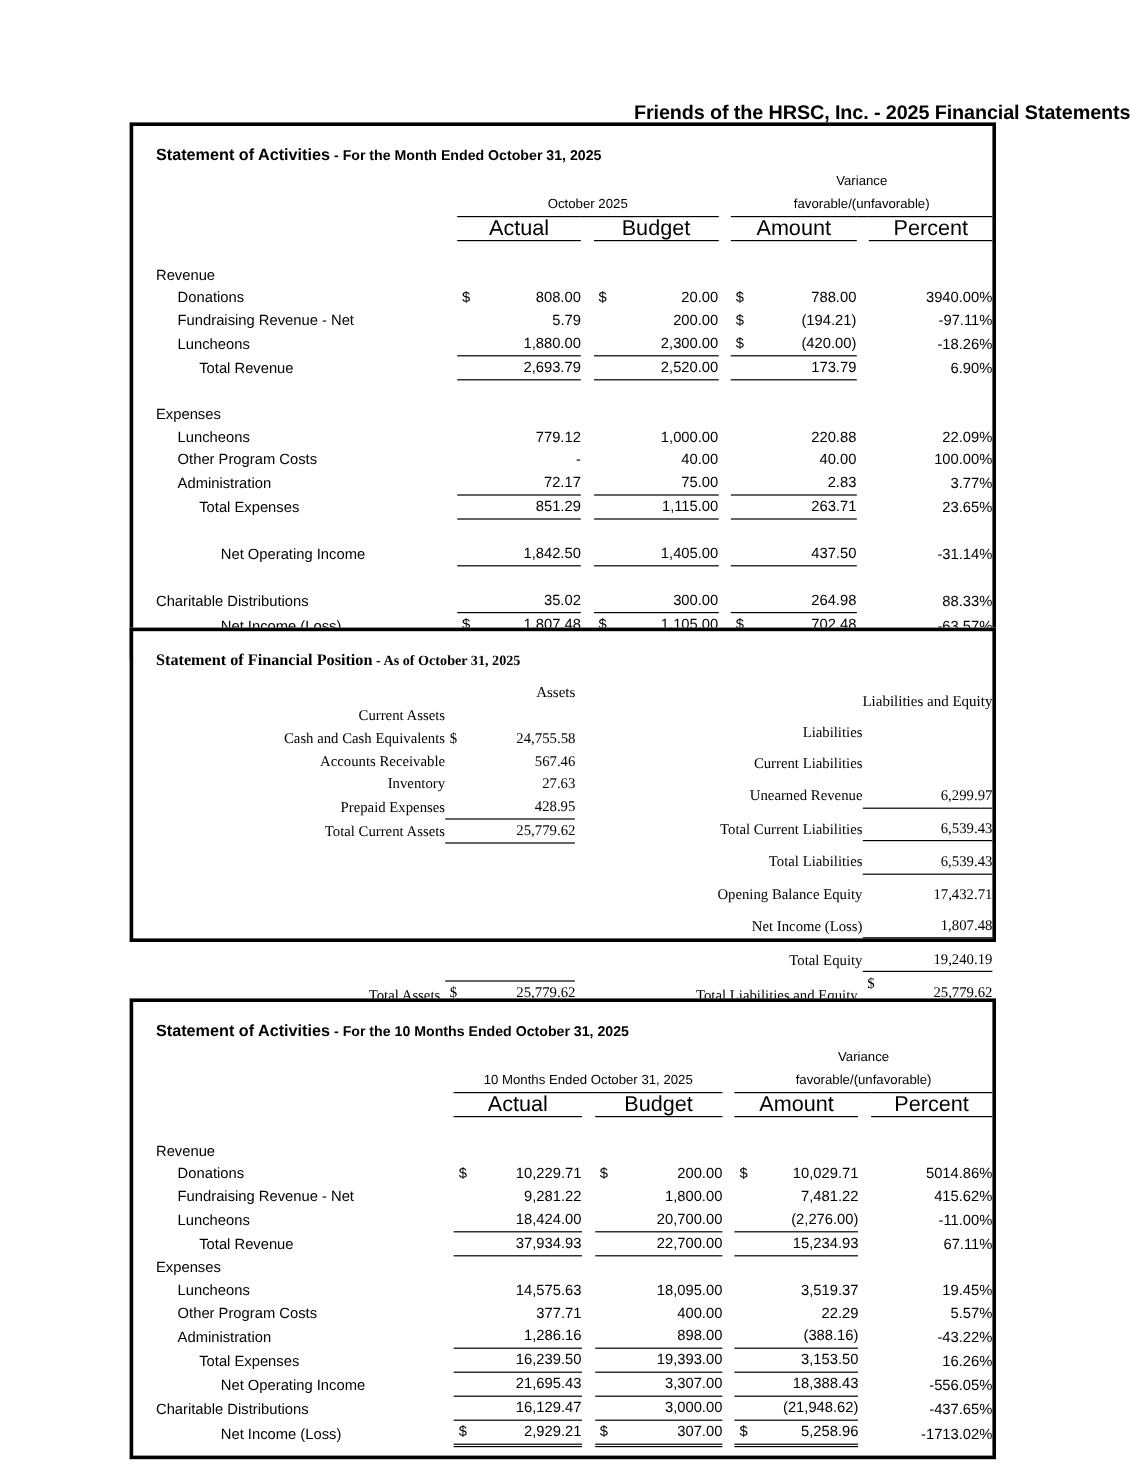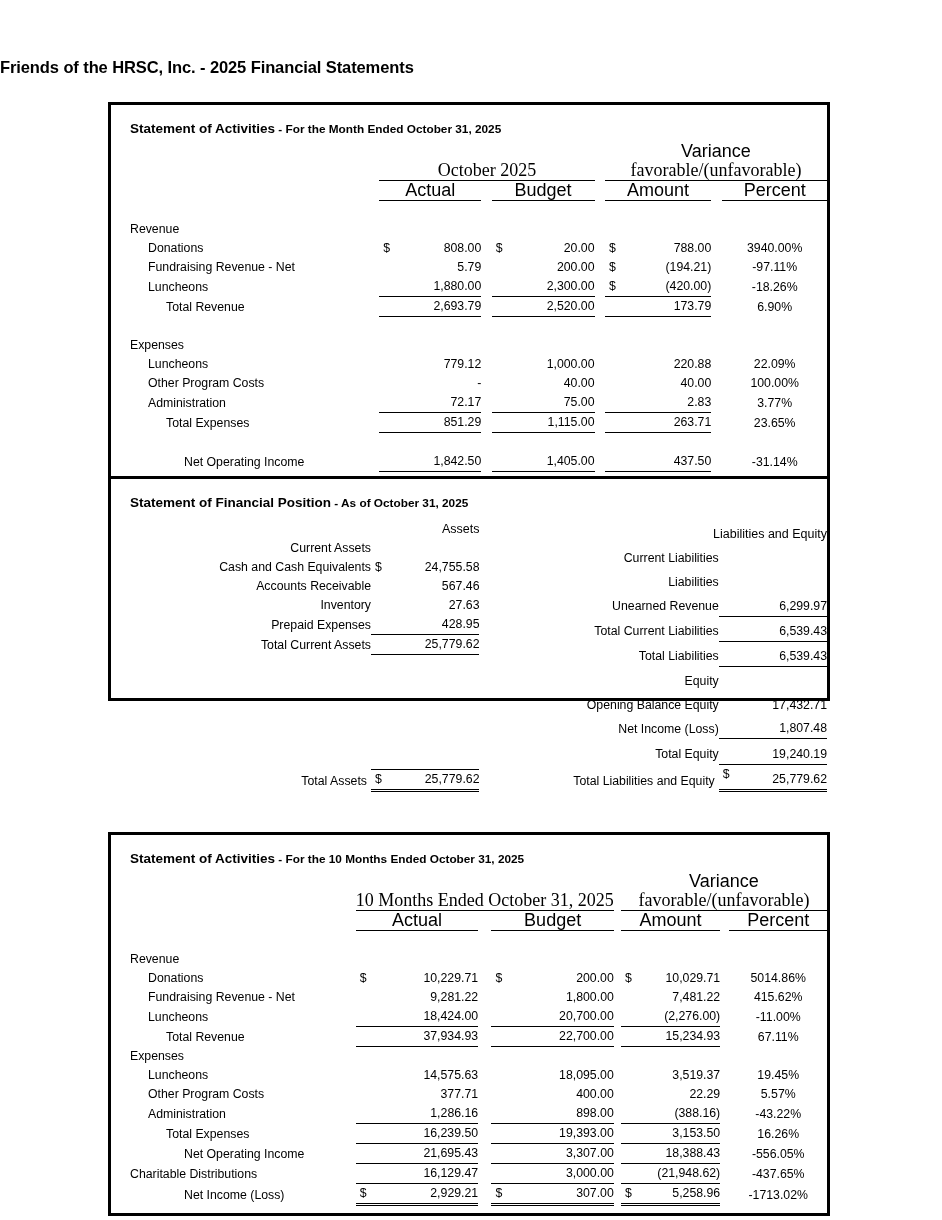--- a/index.html
+++ b/index.html
@@ -10,38 +10,38 @@
   body {
     width: 942px;
     height: 1220px;
     font-family: "Liberation Sans", sans-serif;
     color: #000000;
     position: relative;
     overflow: hidden;
   }
 
   .page-title {
-    text-align: left;
+    text-align: right;
     font-size: 16.5px;
     font-weight: bold;
     letter-spacing: -0.1px;
     margin: 0;
-    padding-top: 58px;
+    padding-top: 85px;
   }
 
   .stmt-box {
     position: absolute;
     left: 108px;
     width: 722px;
     border: 3px solid #000000;
     box-sizing: border-box;
     background: #ffffff;
   }
   #box-activities-month { top: 102px;  height: 447px; }
-  #box-financial-position { top: 476px; height: 225px; }
+  #box-financial-position { top: 523px; height: 262px; font-family: Liberation Serif, serif; }
   #box-activities-ytd     { top: 832px; height: 384px; }
 
   .stmt-head {
     padding: 16px 0 0 19px;
     font-size: 13.5px;
     font-weight: bold;
     white-space: nowrap;
   }
   .stmt-head .sub {
     font-size: 11.8px;
@@ -63,24 +63,24 @@
   table.act td, table.act th {
     padding: 0;
     vertical-align: bottom;
     font-weight: normal;
     height: 19px;
     line-height: 19px;
   }
 
   .hdr-group {
     text-align: center;
-    font-size: 18px;
+    font-size: 11px;
     white-space: nowrap;
   }
-  .hdr-group.uline { border-bottom: 1.3px solid #000; font-family: Liberation Serif, serif; }
+  .hdr-group.uline { border-bottom: 1.3px solid #000; }
   .hdr-col {
     text-align: center;
     font-size: 18px;
     border-bottom: 1.3px solid #000;
   }
   .spacer-col { width: 12px; }
 
   .lbl        { white-space: nowrap; padding-left: 2px; }
   .lbl.ind0   { padding-left: 2px; }
   .lbl.ind1   { padding-left: 20px; }
@@ -94,21 +94,21 @@
     text-align: right;
     padding-right: 6px;
     white-space: nowrap;
   }
   .money .cur {
     position: absolute;
     left: 4px;
     top: 0;
   }
   .pct {
-    text-align: center;
+    text-align: right;
     padding-right: 8px;
     white-space: nowrap;
   }
 
   .ul-single  { border-bottom: 1.3px solid #000; }
   .ul-top     { border-top: 1.3px solid #000; }
   .ul-double  { border-bottom: 3.6px double #000; }
 
   .row-gap td { height: 9px; line-height: 9px; }
   .row-gap-sm td { height: 5px; line-height: 5px; }
@@ -410,42 +410,38 @@
     <table class="fp right">
       <colgroup>
           <col class="f-label">
           <col class="f-val">
         </colgroup>
       <tbody>
         <tr>
           <td class="fp-colhead" colspan="2">Liabilities and Equity</td>
         </tr>
         <tr>
+          <td class="lbl ind0">Liabilities</td>
+          <td class="money"></td>
+        </tr>
+        <tr>
           <td class="lbl ind1">Current Liabilities</td>
           <td class="money"></td>
         </tr>
         <tr>
-          <td class="lbl ind0">Liabilities</td>
-          <td class="money"></td>
-        </tr>
-        <tr>
           <td class="lbl ind2">Unearned Revenue</td>
           <td class="money ul-single"><span class="cur"></span><span>6,299.97</span></td>
         </tr>
         <tr>
           <td class="lbl ind3">Total Current Liabilities</td>
           <td class="money ul-single"><span class="cur"></span><span>6,539.43</span></td>
         </tr>
         <tr>
           <td class="lbl ind3">Total Liabilities</td>
           <td class="money ul-single"><span class="cur"></span><span>6,539.43</span></td>
-        </tr>
-        <tr>
-          <td class="lbl ind0">Equity</td>
-          <td class="money"></td>
         </tr>
         <tr>
           <td class="lbl ind1">Opening Balance Equity</td>
           <td class="money"><span class="cur"></span><span>17,432.71</span></td>
         </tr>
         <tr>
           <td class="lbl ind1">Net Income (Loss)</td>
           <td class="money ul-single"><span class="cur"></span><span>1,807.48</span></td>
         </tr>
         <tr>

